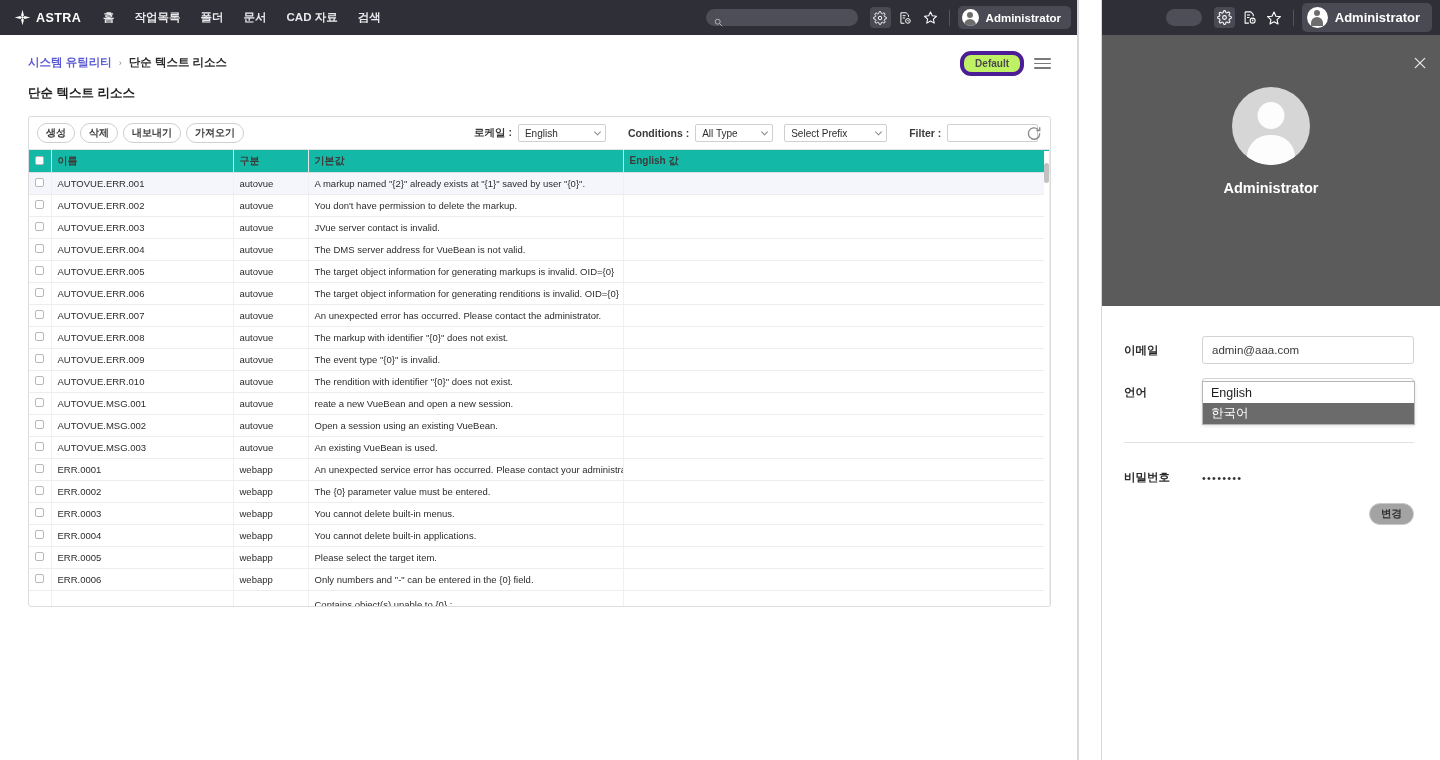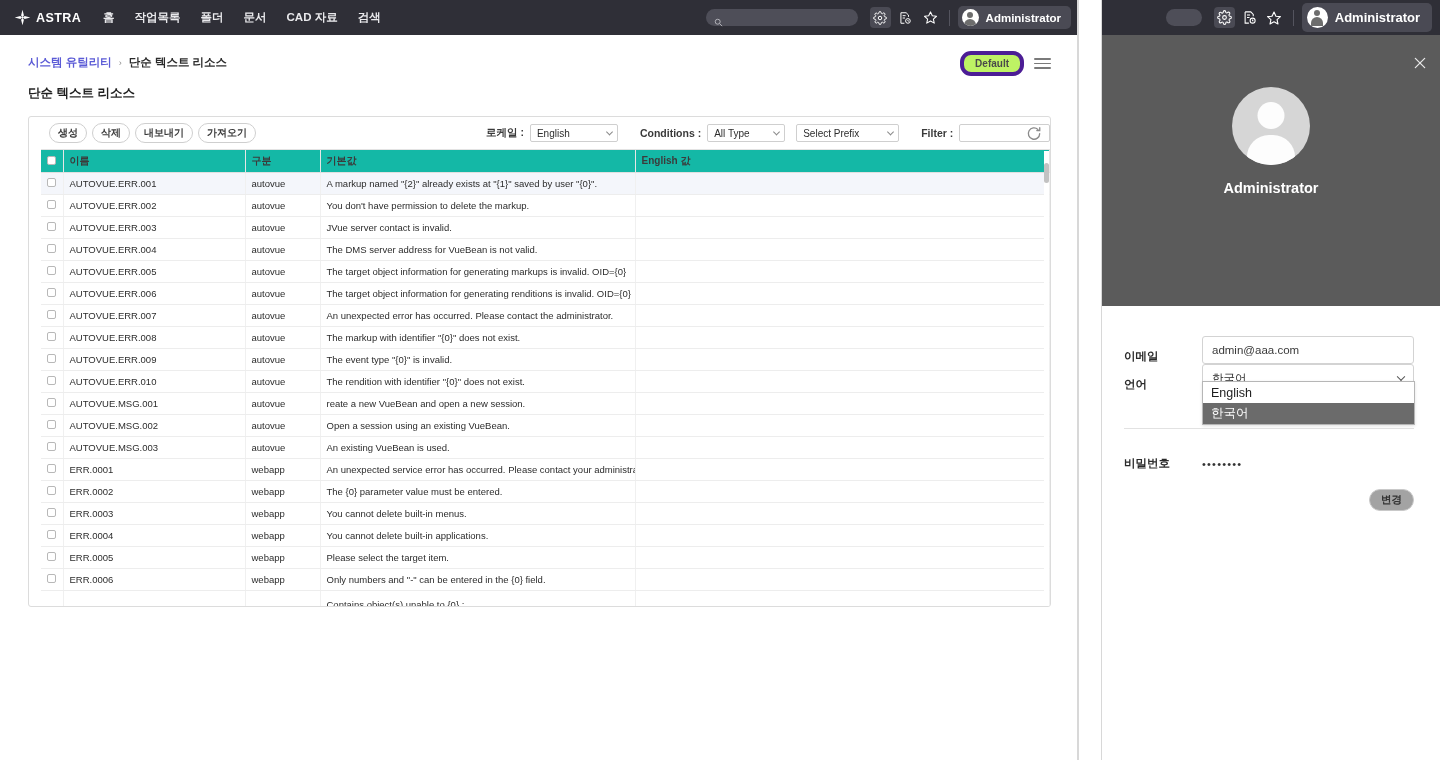--- a/index.html
+++ b/index.html
@@ -101,21 +101,20 @@
   .hamburger i { display:block; height:1.5px; background:#7a7a7a; border-radius:1px; }
 
   
   .grid-card {
     margin: 14px 26px 0 28px;
     border: 1px solid #dcdcdc; border-radius: 3px;
     background: #ffffff;
     height: 491px;
     display: flex; flex-direction: column;
     overflow: hidden;
-    padding-left: 12px;
   }
   .grid-toolbar {
     height: 32px; display: flex; align-items: center;
     padding: 0 10px 0 8px; gap: 0; position: relative; flex: none;
   }
   .btn-group { display: flex; align-items: center; gap: 5px; }
   .btn-pill {
     border: 1px solid #cfcfcf; border-radius: 10px; background: #fff;
     padding: 2px 8px; font-size: 10px; color: #3a3a3a; cursor: pointer;
     white-space: nowrap; font-weight:bold;
@@ -205,21 +204,21 @@
     width:27px; height:27px; border-radius:50%; background:#fdfdfd;
   }
   .avatar-lg::after {
     content:''; position:absolute; left:50%; top:48px; transform:translateX(-50%);
     width:48px; height:33px; border-radius:22px 22px 0 0; background:#fdfdfd;
   }
   .rp-username {
     margin-top: 15px; color: #ffffff; font-size: 14.5px; font-weight: bold;
   }
   .rp-body { padding: 30px 26px 0 22px; position: relative; }
-  .frow { display: flex; align-items: flex-end; margin-bottom: 0; }
+  .frow { display: flex; align-items: center; margin-bottom: 14px; }
   .flbl {
     width: 78px; flex: none; font-size: 11.5px; font-weight: bold; color: #2a2a2a;
   }
   .ftxt {
     flex: 1; height: 28px; border: 1px solid #d3d3d3; border-radius: 3px;
     background: #fff; display: flex; align-items: center; padding: 0 9px;
     font-size: 11.5px; color: #3a3a3a;
   }
   .fsel {
     flex: 1; height: 28px; border: 1px solid #d3d3d3; border-radius: 3px;

